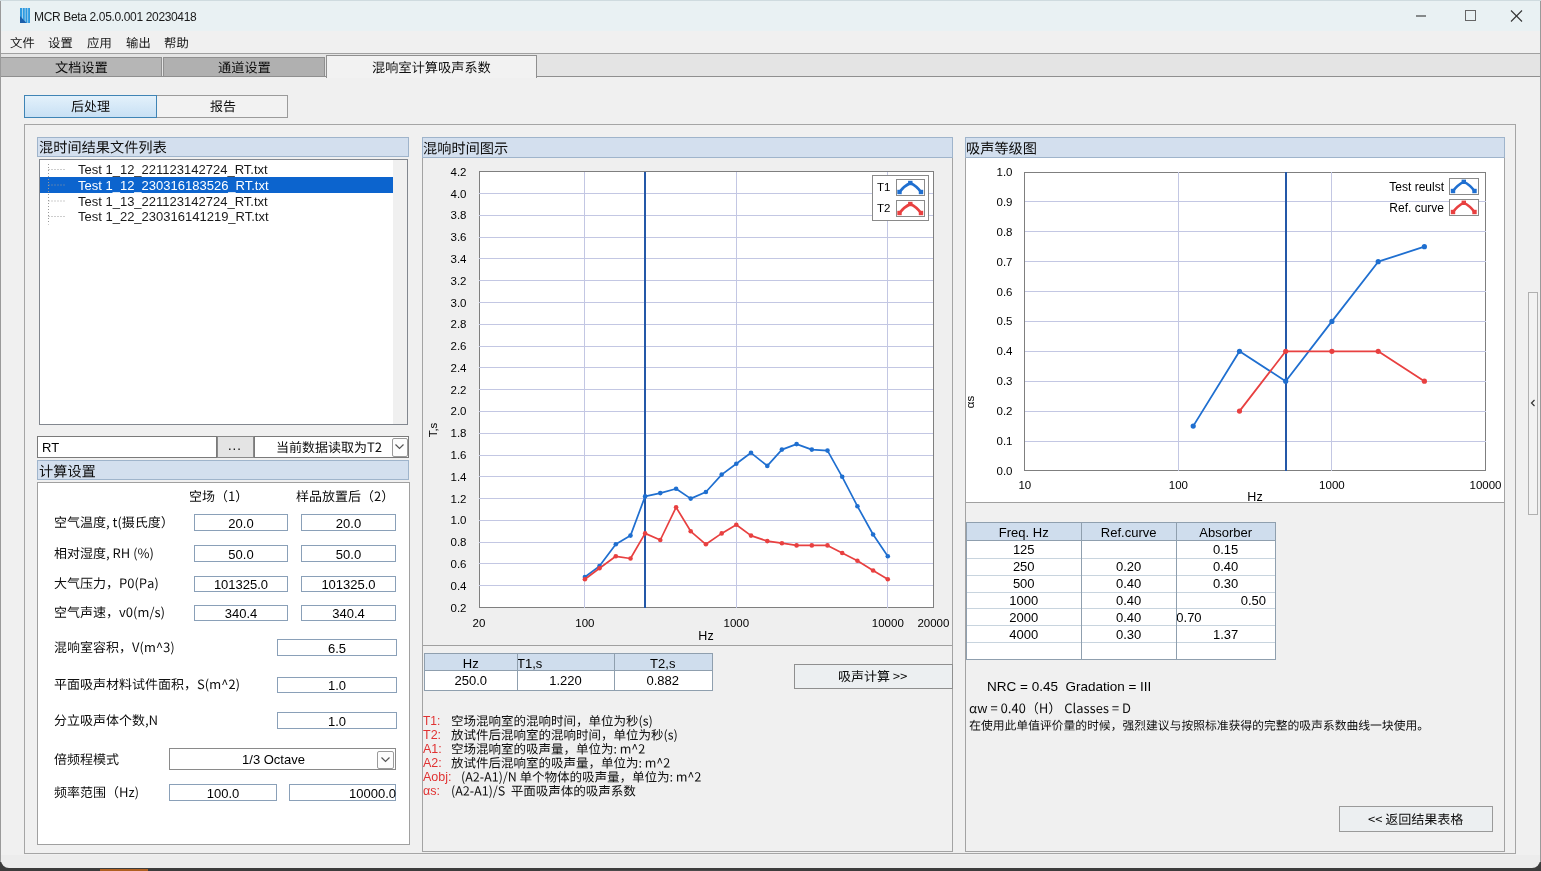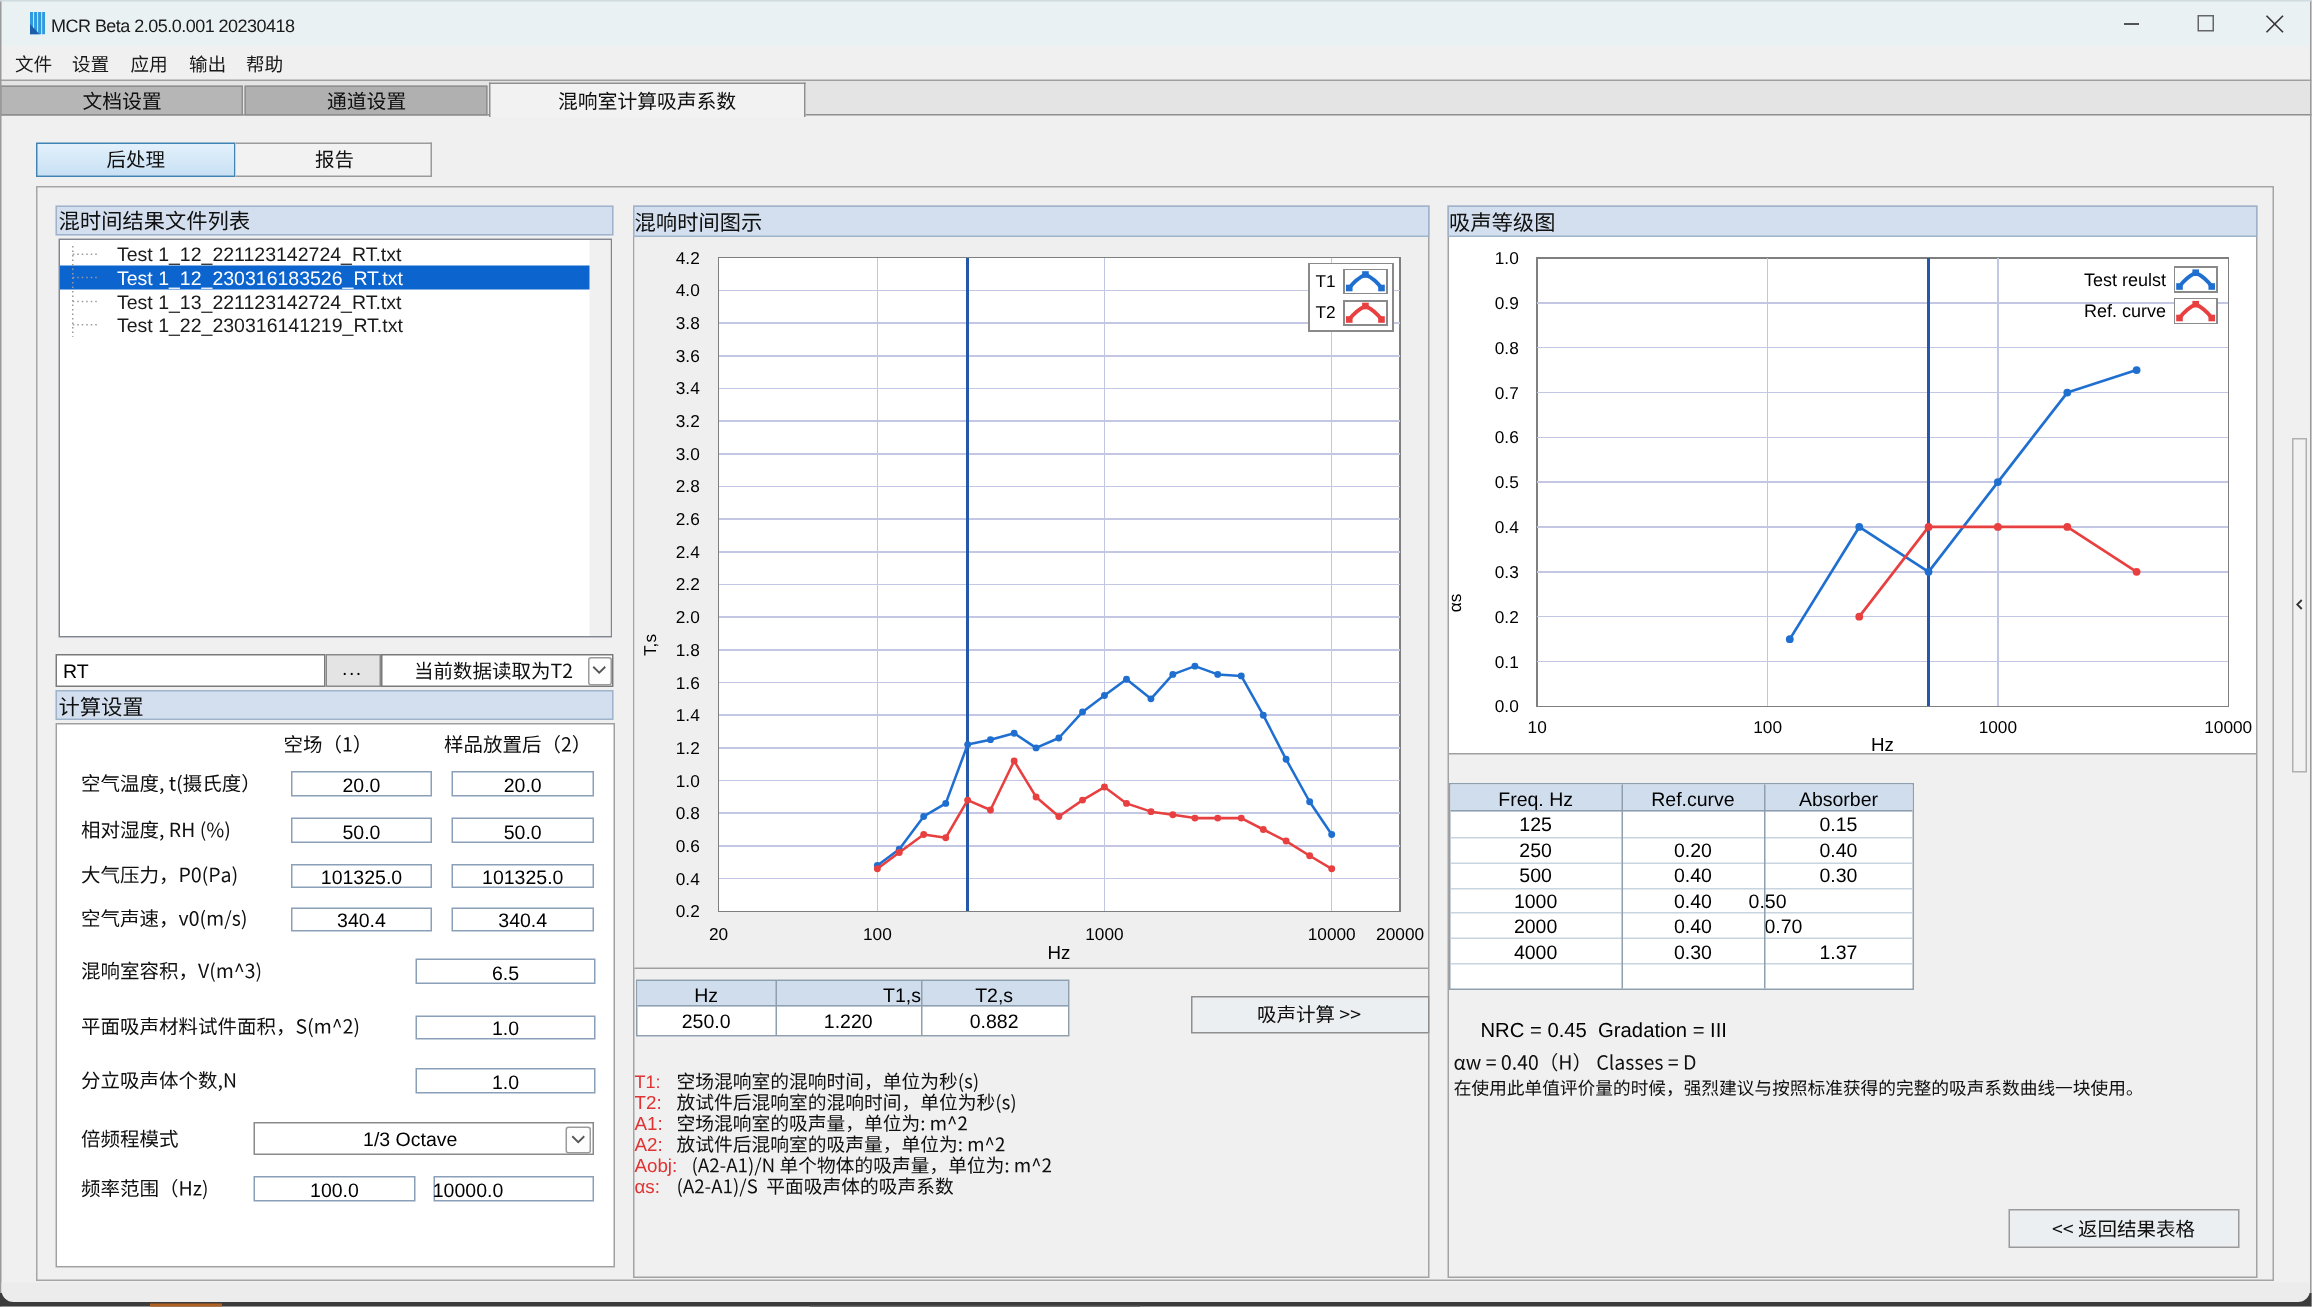--- a/index.html
+++ b/index.html
@@ -157,21 +157,21 @@
 <div style="position:absolute;left:376.5px;top:750.5px;width:17.5px;height:18.0px;background:#fdfdfd;border:1px solid #9b9b9b;border-radius:2px;box-sizing:border-box;"></div>
 <svg style="position:absolute;left:379.5px;top:756px" width="11" height="8" viewBox="0 0 11 8">
     <path d="M1.5 1.5 L5.5 5.5 L9.5 1.5" fill="none" stroke="#555" stroke-width="1.2"></path>
   </svg>
 <svg style="position:absolute;left:54.0px;top:748.9px;overflow:visible" width="65.0" height="19.5" viewBox="0 -15.08 65.0 19.50">
     <path d="M5.5 -8.2C5.8 -7.5 6.1 -6.5 6.3 -5.9L7.1 -6.2C7 -6.8 6.7 -7.7 6.3 -8.4ZM5.1 -3.8V1H6.1V0.5H10.4V1H11.3V-3.8ZM6.1 -0.4V-2.9H10.4V-0.4ZM7.5 -10.9C7.6 -10.5 7.8 -9.9 7.9 -9.5H4.5V-8.6H12.1V-9.5H8.9C8.8 -9.9 8.6 -10.5 8.4 -11ZM10.1 -8.5C9.8 -7.7 9.4 -6.5 9 -5.8H4V-4.9H12.5V-5.8H9.9C10.3 -6.5 10.7 -7.4 11 -8.2ZM3.4 -10.9C2.7 -8.9 1.6 -7 0.4 -5.7C0.5 -5.5 0.8 -5 0.9 -4.8C1.3 -5.2 1.7 -5.7 2.1 -6.2V1H3V-7.7C3.5 -8.6 4 -9.6 4.4 -10.6Z M22.1 -6.5C22.1 -2 21.9 -0.5 18.8 0.4C19 0.6 19.2 0.9 19.3 1.1C22.7 0.1 22.9 -1.7 22.9 -6.5ZM22.5 -1.1C23.3 -0.4 24.5 0.5 25 1.1L25.6 0.4C25 -0.1 23.9 -1 23 -1.6ZM18.6 -5C17.9 -2.3 16.4 -0.5 13.6 0.3C13.8 0.5 14.1 0.8 14.1 1.1C17.1 0 18.7 -1.9 19.4 -4.8ZM14.7 -5.2C14.5 -4.2 14 -3.2 13.5 -2.6C13.7 -2.5 14.1 -2.2 14.2 -2.1C14.8 -2.8 15.3 -3.9 15.5 -5ZM20.1 -7.9V-1.8H20.9V-7.1H24.1V-1.8H25V-7.9H22.6L23.2 -9.3H25.4V-10.2H19.7V-9.3H22.2C22.1 -8.8 21.9 -8.3 21.7 -7.9ZM14.5 -9.8V-6.9H13.5V-6H16.2V-2.1H17.1V-6H19.5V-6.9H17.3V-8.5H19.2V-9.3H17.3V-10.9H16.5V-6.9H15.3V-9.8Z M32.9 -9.5H36.8V-7.1H32.9ZM32 -10.4V-6.3H37.8V-10.4ZM31.8 -2.7V-1.9H34.4V-0.2H31V0.7H38.5V-0.2H35.3V-1.9H37.9V-2.7H35.3V-4.3H38.2V-5.1H31.5V-4.3H34.4V-2.7ZM30.7 -10.7C29.7 -10.3 28 -9.9 26.6 -9.7C26.7 -9.5 26.8 -9.1 26.8 -8.9C27.5 -9 28.1 -9.1 28.8 -9.3V-7.3H26.6V-6.3H28.6C28.1 -4.8 27.2 -3.2 26.4 -2.2C26.5 -2 26.8 -1.6 26.9 -1.3C27.5 -2.1 28.2 -3.4 28.8 -4.7V1H29.7V-4.6C30.2 -4 30.7 -3.3 30.9 -3L31.5 -3.7C31.2 -4 30.1 -5.2 29.7 -5.5V-6.3H31.3V-7.3H29.7V-9.5C30.3 -9.6 30.9 -9.8 31.4 -10Z M45.1 -5.4H49.7V-4.5H45.1ZM45.1 -7H49.7V-6.1H45.1ZM48.5 -10.9V-9.8H46.5V-10.9H45.6V-9.8H43.7V-9H45.6V-8H46.5V-9H48.5V-8H49.5V-9H51.3V-9.8H49.5V-10.9ZM44.2 -7.8V-3.8H46.9C46.8 -3.4 46.8 -3 46.7 -2.7H43.4V-1.8H46.4C45.9 -0.8 45 -0.2 43.1 0.3C43.2 0.5 43.5 0.8 43.6 1C45.8 0.5 46.9 -0.4 47.4 -1.8C48.1 -0.4 49.3 0.6 51 1C51.1 0.8 51.4 0.4 51.6 0.2C50.1 -0.1 49 -0.8 48.3 -1.8H51.3V-2.7H47.7C47.7 -3 47.8 -3.4 47.8 -3.8H50.6V-7.8ZM41.3 -10.9V-8.4H39.6V-7.5H41.3V-7.5C40.9 -5.7 40.2 -3.7 39.4 -2.6C39.6 -2.3 39.8 -1.9 39.9 -1.6C40.4 -2.4 40.9 -3.6 41.3 -4.8V1H42.2V-5.7C42.6 -5 43 -4.1 43.1 -3.7L43.8 -4.4C43.5 -4.8 42.5 -6.4 42.2 -7V-7.5H43.5V-8.4H42.2V-10.9Z M61.2 -10.3C61.9 -9.8 62.7 -9.1 63.1 -8.6L63.8 -9.3C63.4 -9.7 62.5 -10.4 61.9 -10.8ZM59.3 -10.9C59.3 -10.1 59.4 -9.3 59.4 -8.5H52.7V-7.5H59.5C59.8 -2.7 60.9 1.1 63 1.1C64 1.1 64.4 0.4 64.6 -1.9C64.3 -2 63.9 -2.2 63.7 -2.4C63.6 -0.7 63.5 0.1 63.1 0.1C61.8 0.1 60.8 -3.1 60.5 -7.5H64.3V-8.5H60.4C60.4 -9.3 60.4 -10 60.4 -10.9ZM52.8 -0.3 53.1 0.7C54.7 0.3 57.1 -0.3 59.3 -0.8L59.3 -1.7L56.5 -1.1V-4.7H58.9V-5.6H53.2V-4.7H55.5V-0.9Z" fill="#111"></path>
   </svg>
 <div style="position:absolute;left:169px;top:784px;width:108px;height:17px;background:#fff;border:1px solid #8aa0b8;box-sizing:border-box;"></div>
 <div style="position:absolute;left:169px;top:785.5px;width:108px;text-align:center;font-size:13px;color:#000">100.0</div>
 <div style="position:absolute;left:288.5px;top:784px;width:107.5px;height:17px;background:#fff;border:1px solid #8aa0b8;box-sizing:border-box;"></div>
-<div style="position:absolute;left:288.5px;top:785.5px;width:107.5px;text-align:left;font-size:13px;color:#000">10000.0</div>
+<div style="position:absolute;left:288.5px;top:785.5px;width:107.5px;text-align:right;font-size:13px;color:#000">10000.0</div>
 <svg style="position:absolute;left:54.0px;top:782.4px;overflow:visible" width="85.0" height="19.5" viewBox="0 -15.08 85.0 19.50">
     <path d="M9.1 -6.5C9.1 -2 8.9 -0.5 5.8 0.4C6 0.6 6.2 0.9 6.3 1.1C9.7 0.1 9.9 -1.7 9.9 -6.5ZM9.5 -1.1C10.3 -0.4 11.5 0.5 12 1.1L12.6 0.4C12 -0.1 10.9 -1 10 -1.6ZM5.6 -5C4.9 -2.3 3.4 -0.5 0.6 0.3C0.8 0.5 1.1 0.8 1.1 1.1C4.1 0 5.7 -1.9 6.4 -4.8ZM1.7 -5.2C1.5 -4.2 1 -3.2 0.5 -2.6C0.7 -2.5 1.1 -2.2 1.2 -2.1C1.8 -2.8 2.3 -3.9 2.5 -5ZM7.1 -7.9V-1.8H7.9V-7.1H11.1V-1.8H12V-7.9H9.6L10.2 -9.3H12.3V-10.2H6.7V-9.3H9.2C9.1 -8.8 8.9 -8.3 8.7 -7.9ZM1.5 -9.8V-6.9H0.5V-6H3.2V-2.1H4.1V-6H6.5V-6.9H4.3V-8.5H6.2V-9.3H4.3V-10.9H3.5V-6.9H2.3V-9.8Z M23.8 -8.4C23.3 -7.8 22.5 -7.1 21.9 -6.7L22.6 -6.2C23.2 -6.6 24 -7.3 24.6 -7.9ZM13.7 -4.4 14.2 -3.6C15.1 -4 16.1 -4.6 17.1 -5.1L17 -5.9C15.8 -5.3 14.5 -4.7 13.7 -4.4ZM14.1 -7.8C14.8 -7.3 15.7 -6.7 16.1 -6.3L16.8 -6.9C16.3 -7.3 15.5 -7.9 14.8 -8.3ZM21.8 -5.3C22.7 -4.8 23.8 -4 24.4 -3.5L25.1 -4C24.5 -4.6 23.4 -5.3 22.5 -5.8ZM13.7 -2.6V-1.7H19V1H20V-1.7H25.4V-2.6H20V-3.7H19V-2.6ZM18.7 -10.8C18.9 -10.5 19.1 -10.1 19.3 -9.8H13.9V-8.9H18.7C18.3 -8.2 17.9 -7.7 17.7 -7.5C17.5 -7.3 17.3 -7.1 17.1 -7.1C17.2 -6.9 17.3 -6.5 17.4 -6.3C17.6 -6.4 17.9 -6.4 19.4 -6.5C18.7 -5.9 18.2 -5.4 17.9 -5.2C17.5 -4.8 17.1 -4.6 16.9 -4.5C17 -4.3 17.1 -3.9 17.1 -3.7C17.4 -3.8 17.9 -3.9 21.3 -4.2C21.4 -4 21.6 -3.7 21.6 -3.5L22.4 -3.9C22.1 -4.5 21.5 -5.4 20.9 -6.1L20.2 -5.8C20.4 -5.5 20.6 -5.2 20.8 -4.9L18.5 -4.7C19.6 -5.6 20.8 -6.8 21.8 -8L21 -8.4C20.8 -8.1 20.4 -7.7 20.1 -7.4L18.5 -7.3C18.9 -7.7 19.3 -8.3 19.7 -8.9H25.2V-9.8H20.4C20.2 -10.1 19.9 -10.6 19.6 -11Z M27 0.2 27.7 1C28.6 0 29.8 -1.2 30.7 -2.4L30.1 -3.1C29.1 -1.9 27.8 -0.6 27 0.2ZM27.5 -6.9C28.3 -6.4 29.4 -5.8 29.9 -5.4L30.4 -6.1C29.9 -6.5 28.8 -7.1 28.1 -7.5ZM26.7 -4.4C27.5 -4 28.6 -3.5 29.2 -3.1L29.7 -3.9C29.1 -4.2 28 -4.7 27.3 -5.1ZM31.3 -7V-0.8C31.3 0.5 31.8 0.8 33.3 0.8C33.7 0.8 36.2 0.8 36.6 0.8C38 0.8 38.3 0.3 38.5 -1.5C38.2 -1.6 37.8 -1.7 37.5 -1.9C37.5 -0.4 37.3 -0.1 36.5 -0.1C36 -0.1 33.8 -0.1 33.4 -0.1C32.5 -0.1 32.3 -0.2 32.3 -0.8V-6.1H36.3V-3.7C36.3 -3.6 36.3 -3.5 36 -3.5C35.8 -3.5 35 -3.5 34.1 -3.5C34.3 -3.3 34.4 -2.9 34.5 -2.6C35.6 -2.6 36.3 -2.6 36.8 -2.8C37.2 -2.9 37.3 -3.2 37.3 -3.7V-7ZM34.3 -10.9V-9.8H30.7V-10.9H29.7V-9.8H26.8V-8.9H29.7V-7.6H30.7V-8.9H34.3V-7.6H35.3V-8.9H38.3V-9.8H35.3V-10.9Z M41.9 -8.1V-7.3H45V-6.2H42.4V-5.4H45V-4.3H41.7V-3.5H45V-0.8H45.9V-3.5H48.3C48.2 -2.8 48.1 -2.4 48 -2.3C47.9 -2.2 47.8 -2.2 47.6 -2.2C47.5 -2.2 47 -2.2 46.6 -2.3C46.7 -2.1 46.8 -1.7 46.8 -1.5C47.3 -1.5 47.8 -1.5 48 -1.5C48.3 -1.5 48.5 -1.6 48.7 -1.8C48.9 -2 49.1 -2.6 49.2 -4C49.2 -4.1 49.2 -4.3 49.2 -4.3H45.9V-5.4H48.6V-6.2H45.9V-7.3H49.1V-8.1H45.9V-9.2H45V-8.1ZM40.1 -10.4V1H41V0.4H50V1H51V-10.4ZM41 -0.4V-9.5H50V-0.4Z M61 -4.9C61 -2.4 62.1 -0.3 63.6 1.2L64.4 0.8C62.9 -0.7 62 -2.6 62 -4.9C62 -7.3 62.9 -9.2 64.4 -10.7L63.6 -11.1C62.1 -9.5 61 -7.5 61 -4.9Z M66.3 0H67.5V-4.5H72V0H73.2V-9.5H72V-5.5H67.5V-9.5H66.3Z M74.9 0H80.3V-1H76.4L80.1 -6.4V-7.1H75.3V-6.1H78.6L74.9 -0.6Z M81.9 2.5C83.1 0.6 83.8 -1.5 83.8 -4C83.8 -6.6 83.1 -8.7 81.9 -10.6L81.2 -10.3C82.3 -8.4 82.9 -6.2 82.9 -4C82.9 -1.8 82.3 0.4 81.2 2.2Z" fill="#111"></path>
   </svg>
 <div style="position:absolute;left:421.5px;top:136.5px;width:531.5px;height:715.0px;border:1px solid #a3a3a3;box-sizing:border-box;background:#f0f0f0;"></div>
 <div style="position:absolute;left:421.5px;top:136.5px;width:531.5px;height:21.0px;background:#d3dfee;border:1px solid #9fb4cb;box-sizing:border-box;"></div>
 <svg style="position:absolute;left:423.0px;top:137.0px;overflow:visible" width="85.2" height="21.3" viewBox="0 -16.47 85.2 21.30">
     <path d="M6 -8.3H11.4V-7H6ZM6 -10.5H11.4V-9.1H6ZM5 -11.3V-6.1H12.4V-11.3ZM1.3 -11C2.1 -10.5 3.3 -9.8 3.9 -9.4L4.5 -10.2C3.9 -10.6 2.7 -11.3 1.9 -11.7ZM0.6 -7.1C1.4 -6.6 2.6 -5.9 3.1 -5.5L3.7 -6.3C3.2 -6.7 2 -7.4 1.2 -7.8ZM1 0.2 1.9 1C2.7 -0.4 3.7 -2.1 4.4 -3.6L3.7 -4.3C2.8 -2.7 1.7 -0.9 1 0.2ZM5 1.2C5.2 1 5.7 0.9 8.8 0.1C8.7 -0.1 8.6 -0.5 8.6 -0.8L6.1 -0.2V-2.8H8.6V-3.8H6.1V-5.5H5.1V-0.7C5.1 -0.2 4.8 0 4.6 0.1C4.7 0.4 4.9 0.9 5 1.2ZM9.2 -5.4V-0.5C9.2 0.6 9.5 0.9 10.6 0.9C10.8 0.9 12.1 0.9 12.3 0.9C13.3 0.9 13.6 0.4 13.7 -1.3C13.4 -1.4 13 -1.6 12.8 -1.7C12.7 -0.3 12.7 -0.1 12.2 -0.1C12 -0.1 10.9 -0.1 10.7 -0.1C10.3 -0.1 10.2 -0.1 10.2 -0.5V-2.2C11.3 -2.6 12.6 -3.2 13.5 -3.8L12.7 -4.6C12.1 -4.1 11.1 -3.6 10.2 -3.1V-5.4Z M15.3 -10.6V-1.3H16.2V-2.6H18.8V-10.6ZM16.2 -9.6H17.9V-3.6H16.2ZM23.1 -12C22.9 -11.2 22.6 -10.3 22.3 -9.5H19.9V1H20.9V-8.6H26.4V-0.1C26.4 0.1 26.4 0.1 26.2 0.1C26 0.1 25.4 0.1 24.8 0.1C24.9 0.4 25.1 0.8 25.1 1.1C26 1.1 26.6 1.1 27 0.9C27.3 0.7 27.5 0.4 27.5 -0.1V-9.5H23.4C23.7 -10.2 24 -11 24.3 -11.7ZM22.8 -6.2H24.5V-3.1H22.8ZM22.1 -7V-1.4H22.8V-2.3H25.3V-7Z M35.1 -6.4C35.9 -5.3 36.8 -3.8 37.3 -3L38.2 -3.5C37.8 -4.4 36.8 -5.8 36 -6.9ZM33 -5.7V-2.5H30.6V-5.7ZM33 -6.7H30.6V-9.8H33ZM29.6 -10.7V-0.4H30.6V-1.5H34V-10.7ZM39.2 -11.9V-9.1H34.6V-8H39.2V-0.5C39.2 -0.2 39.1 -0.1 38.9 -0.1C38.5 -0.1 37.5 -0.1 36.4 -0.1C36.5 0.2 36.7 0.7 36.8 1C38.2 1 39.1 1 39.6 0.8C40.1 0.6 40.3 0.3 40.3 -0.5V-8H42.1V-9.1H40.3V-11.9Z M43.9 -8.7V1.1H45V-8.7ZM44.1 -11.2C44.8 -10.6 45.5 -9.7 45.8 -9.1L46.7 -9.7C46.4 -10.3 45.6 -11.1 44.9 -11.7ZM48 -4.2H51.4V-2.3H48ZM48 -7H51.4V-5.1H48ZM47 -7.9V-1.4H52.4V-7.9ZM47.6 -11.1V-10.1H54.5V-0.2C54.5 0 54.4 0.1 54.2 0.1C54 0.1 53.5 0.1 52.9 0.1C53 0.4 53.2 0.8 53.2 1.1C54.1 1.1 54.7 1.1 55.1 0.9C55.4 0.7 55.6 0.4 55.6 -0.2V-11.1Z M62.1 -4C63.3 -3.7 64.7 -3.2 65.5 -2.8L65.9 -3.5C65.1 -3.9 63.7 -4.4 62.6 -4.6ZM60.7 -2.2C62.7 -1.9 65.1 -1.3 66.5 -0.9L67 -1.7C65.6 -2.1 63.1 -2.7 61.2 -2.9ZM58 -11.3V1.1H59V0.5H68.8V1.1H69.8V-11.3ZM59 -0.4V-10.3H68.8V-0.4ZM62.7 -10.1C62 -8.9 60.7 -7.8 59.5 -7.1C59.8 -6.9 60.1 -6.6 60.3 -6.4C60.7 -6.7 61.1 -7 61.6 -7.4C62 -7 62.5 -6.5 63.1 -6.2C61.9 -5.6 60.5 -5.2 59.3 -4.9C59.5 -4.7 59.7 -4.3 59.8 -4C61.2 -4.4 62.7 -4.9 64 -5.6C65.2 -5 66.5 -4.5 67.9 -4.2C68 -4.5 68.3 -4.8 68.5 -5C67.2 -5.2 66 -5.6 64.9 -6.1C65.9 -6.8 66.8 -7.6 67.4 -8.6L66.8 -9L66.7 -8.9H63C63.2 -9.2 63.4 -9.5 63.6 -9.7ZM62.2 -8 62.3 -8.1H65.9C65.4 -7.5 64.8 -7 64 -6.6C63.3 -7 62.6 -7.5 62.2 -8Z M74.3 -5C73.7 -3.4 72.7 -1.8 71.5 -0.8C71.8 -0.7 72.2 -0.3 72.5 -0.2C73.6 -1.2 74.7 -2.9 75.4 -4.7ZM80.7 -4.5C81.7 -3.2 82.8 -1.3 83.2 -0.1L84.3 -0.6C83.8 -1.8 82.7 -3.6 81.7 -5ZM73.1 -10.9V-9.8H83.1V-10.9ZM71.9 -7.4V-6.4H77.5V-0.3C77.5 -0 77.5 0 77.2 0C76.9 0 76 0 75 0C75.2 0.3 75.4 0.8 75.4 1.1C76.7 1.1 77.5 1.1 78 0.9C78.5 0.8 78.7 0.4 78.7 -0.3V-6.4H84.4V-7.4Z" fill="#111"></path>
   </svg>
 <div style="position:absolute;left:422.5px;top:157.5px;width:529.5px;height:487.5px;background:#efefef;"></div>
 <div style="position:absolute;left:422.5px;top:645px;width:529.5px;height:1px;background:#a0a0a0;"></div>
@@ -286,21 +286,21 @@
     <rect x="918.8" y="189.8" width="4.4" height="4.4" fill="#1f6fd0"></rect>
     <rect x="896" y="200.5" width="28.5" height="16" fill="#fff" stroke="#8a8a8a" stroke-width="1" shape-rendering="crispEdges"></rect>
     <path d="M899.5,213.0 Q904,207.0 910.3,204.0 Q916.6,207.0 921,213.0" fill="none" stroke="#e84040" stroke-width="2.6"></path>
     <rect x="897.3" y="210.8" width="4.4" height="4.4" fill="#e84040"></rect>
     <rect x="908.1" y="201.8" width="4.4" height="4.4" fill="#e84040"></rect>
     <rect x="918.8" y="210.8" width="4.4" height="4.4" fill="#e84040"></rect>
   </svg>
 <div style="position:absolute;left:423.5px;top:653.3px;width:289.0px;height:37.5px;border:1px solid #8f9fae;box-sizing:border-box;background:#fff;"></div>
 <div style="position:absolute;left:424.5px;top:654.3px;width:287.0px;height:17.0px;background:#cfdded;border-bottom:1px solid #8f9fae;box-sizing:border-box;"></div>
 <div style="position:absolute;left:424.5px;top:656.3px;width:92.5px;text-align:center;font-size:13px;color:#000">Hz</div>
-<div style="position:absolute;left:517.0px;top:656.3px;width:97px;text-align:right;font-size:13px;color:#000">T1,s</div>
+<div style="position:absolute;left:517.0px;top:656.3px;width:97px;text-align:left;font-size:13px;color:#000">T1,s</div>
 <div style="position:absolute;left:614.0px;top:656.3px;width:97.5px;text-align:center;font-size:13px;color:#000">T2,s</div>
 <div style="position:absolute;left:424.5px;top:672.8px;width:92.5px;text-align:center;font-size:13px;color:#000">250.0</div>
 <div style="position:absolute;left:517.0px;top:672.8px;width:97px;text-align:center;font-size:13px;color:#000">1.220</div>
 <div style="position:absolute;left:614.0px;top:672.8px;width:97.5px;text-align:center;font-size:13px;color:#000">0.882</div>
 <div style="position:absolute;left:517.0px;top:654.3px;width:1.0px;height:35.5px;background:#8f9fae;"></div>
 <div style="position:absolute;left:614.0px;top:654.3px;width:1.0px;height:35.5px;background:#8f9fae;"></div>
 <div style="position:absolute;left:793.5px;top:664px;width:159.0px;height:25px;background:#eceff1;border:1px solid #8f8f8f;box-sizing:border-box;"></div>
 <svg style="position:absolute;left:838.3px;top:666.4px;overflow:visible" width="69.3" height="19.5" viewBox="0 -15.08 69.3 19.50">
     <path d="M4.7 -10.1V-9.2H6.2C6 -4.8 5.5 -1.5 3.4 0.5C3.6 0.6 4 0.9 4.2 1.1C5.6 -0.4 6.3 -2.2 6.7 -4.6C7.2 -3.4 7.8 -2.4 8.6 -1.5C7.8 -0.7 7 -0.1 6.1 0.3C6.3 0.5 6.6 0.8 6.7 1.1C7.6 0.6 8.5 0 9.2 -0.8C10 -0 10.9 0.6 11.9 1C12.1 0.8 12.3 0.4 12.6 0.2C11.5 -0.2 10.6 -0.8 9.9 -1.5C10.8 -2.7 11.6 -4.3 12 -6.3L11.4 -6.6L11.2 -6.5H9.8C10.1 -7.6 10.4 -9 10.7 -10.1ZM7.1 -9.2H9.5C9.2 -8 8.9 -6.6 8.6 -5.7H10.9C10.5 -4.3 9.9 -3.1 9.2 -2.2C8.2 -3.4 7.4 -4.8 7 -6.5C7 -7.3 7.1 -8.2 7.1 -9.2ZM1 -9.7V-1.2H1.9V-2.4H4.3V-9.7ZM1.9 -8.8H3.4V-3.3H1.9Z M19 -10.9V-9.8H13.9V-9H19V-7.7H14.7V-6.9H24.5V-7.7H20V-9H25.1V-9.8H20V-10.9ZM15 -5.8V-4.1C15 -2.8 14.8 -0.9 13.4 0.4C13.6 0.6 14 0.9 14.1 1.1C15.1 0.2 15.6 -1 15.8 -2.2H23.3V-1.5H24.3V-5.8ZM23.3 -3H20V-5H23.3ZM15.9 -3C15.9 -3.4 16 -3.8 16 -4.1V-5H19V-3Z M27.8 -10.1C28.5 -9.5 29.4 -8.6 29.8 -8L30.5 -8.7C30.1 -9.3 29.1 -10.1 28.4 -10.7ZM26.6 -6.8V-5.9H28.7V-1.2C28.7 -0.7 28.3 -0.3 28 -0.1C28.2 0.1 28.5 0.5 28.5 0.8C28.8 0.5 29.1 0.2 31.6 -1.5C31.5 -1.7 31.3 -2.1 31.3 -2.4L29.7 -1.3V-6.8ZM34.1 -10.9V-6.6H30.8V-5.6H34.1V1H35.2V-5.6H38.5V-6.6H35.2V-10.9Z M42.3 -5.9H48.9V-5.2H42.3ZM42.3 -4.5H48.9V-3.8H42.3ZM42.3 -7.3H48.9V-6.6H42.3ZM46.5 -11C46.1 -10 45.5 -9 44.7 -8.4C44.9 -8.3 45.3 -8.1 45.5 -8H42.8L43.6 -8.2C43.5 -8.5 43.3 -8.8 43.1 -9.2H45.3V-10H41.9C42 -10.2 42.2 -10.5 42.3 -10.7L41.4 -11C41 -10 40.2 -9 39.5 -8.3C39.7 -8.2 40.1 -7.9 40.2 -7.7C40.7 -8.1 41.1 -8.6 41.4 -9.2H42.1C42.3 -8.8 42.6 -8.3 42.7 -8H41.3V-3.1H43V-2.3L43 -2H39.7V-1.2H42.7C42.4 -0.6 41.6 -0.1 39.9 0.3C40.1 0.5 40.4 0.8 40.5 1.1C42.6 0.5 43.5 -0.4 43.8 -1.2H47.3V1H48.3V-1.2H51.3V-2H48.3V-3.1H49.9V-8H48.6L49.3 -8.3C49.2 -8.5 49 -8.9 48.7 -9.2H51.2V-10H47.1C47.2 -10.2 47.3 -10.5 47.4 -10.8ZM47.3 -2H44L44 -2.2V-3.1H47.3ZM45.6 -8C45.9 -8.3 46.3 -8.7 46.6 -9.2H47.6C48 -8.8 48.3 -8.3 48.5 -8Z M55.4 -1.9 61.6 -4.4V-5.3L55.4 -7.7V-6.7L58.5 -5.6L60.4 -4.8V-4.8L58.5 -4.1L55.4 -2.9Z M62.6 -1.9 68.9 -4.4V-5.3L62.6 -7.7V-6.7L65.7 -5.6L67.6 -4.8V-4.8L65.7 -4.1L62.6 -2.9Z" fill="#111"></path>
   </svg>
@@ -408,21 +408,21 @@
 <div style="position:absolute;left:966.5px;top:559.2px;width:114.5px;text-align:center;font-size:13px;color:#000">250</div>
 <div style="position:absolute;left:1081.0px;top:559.2px;width:95.3px;text-align:center;font-size:13px;color:#000">0.20</div>
 <div style="position:absolute;left:1176.3px;top:559.2px;width:98.7px;text-align:center;font-size:13px;color:#000">0.40</div>
 <div style="position:absolute;left:966.5px;top:574.6px;width:308.5px;height:1.0px;background:#c8d4de;"></div>
 <div style="position:absolute;left:966.5px;top:576.1px;width:114.5px;text-align:center;font-size:13px;color:#000">500</div>
 <div style="position:absolute;left:1081.0px;top:576.1px;width:95.3px;text-align:center;font-size:13px;color:#000">0.40</div>
 <div style="position:absolute;left:1176.3px;top:576.1px;width:98.7px;text-align:center;font-size:13px;color:#000">0.30</div>
 <div style="position:absolute;left:966.5px;top:591.5000000000001px;width:308.5px;height:1.0px;background:#c8d4de;"></div>
 <div style="position:absolute;left:966.5px;top:593.0000000000001px;width:114.5px;text-align:center;font-size:13px;color:#000">1000</div>
 <div style="position:absolute;left:1081.0px;top:593.0000000000001px;width:95.3px;text-align:center;font-size:13px;color:#000">0.40</div>
-<div style="position:absolute;left:1129px;top:593.0000000000001px;width:98.7px;text-align:center;font-size:13px;color:#000">0.50</div>
+<div style="position:absolute;left:1204px;top:593.0000000000001px;width:98.7px;text-align:center;font-size:13px;color:#000">0.50</div>
 <div style="position:absolute;left:966.5px;top:608.4000000000001px;width:308.5px;height:1.0px;background:#c8d4de;"></div>
 <div style="position:absolute;left:966.5px;top:609.9000000000001px;width:114.5px;text-align:center;font-size:13px;color:#000">2000</div>
 <div style="position:absolute;left:1081.0px;top:609.9000000000001px;width:95.3px;text-align:center;font-size:13px;color:#000">0.40</div>
 <div style="position:absolute;left:1176.3px;top:609.9000000000001px;width:98.7px;text-align:left;font-size:13px;color:#000">0.70</div>
 <div style="position:absolute;left:966.5px;top:625.3000000000001px;width:308.5px;height:1.0px;background:#c8d4de;"></div>
 <div style="position:absolute;left:966.5px;top:626.8000000000001px;width:114.5px;text-align:center;font-size:13px;color:#000">4000</div>
 <div style="position:absolute;left:1081.0px;top:626.8000000000001px;width:95.3px;text-align:center;font-size:13px;color:#000">0.30</div>
 <div style="position:absolute;left:1176.3px;top:626.8000000000001px;width:98.7px;text-align:center;font-size:13px;color:#000">1.37</div>
 <div style="position:absolute;left:966.5px;top:642.2px;width:308.5px;height:1.0px;background:#c8d4de;"></div>
 <div style="position:absolute;left:966.5px;top:643.7px;width:114.5px;text-align:center;font-size:13px;color:#000"></div>

